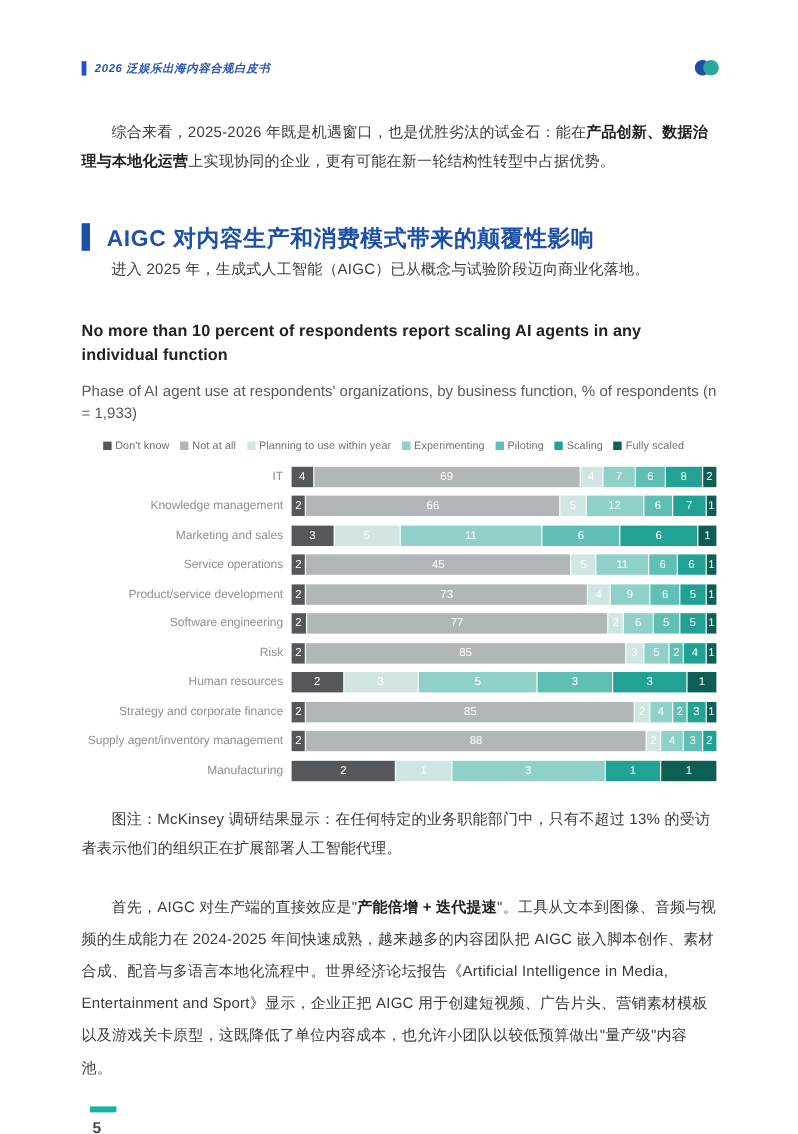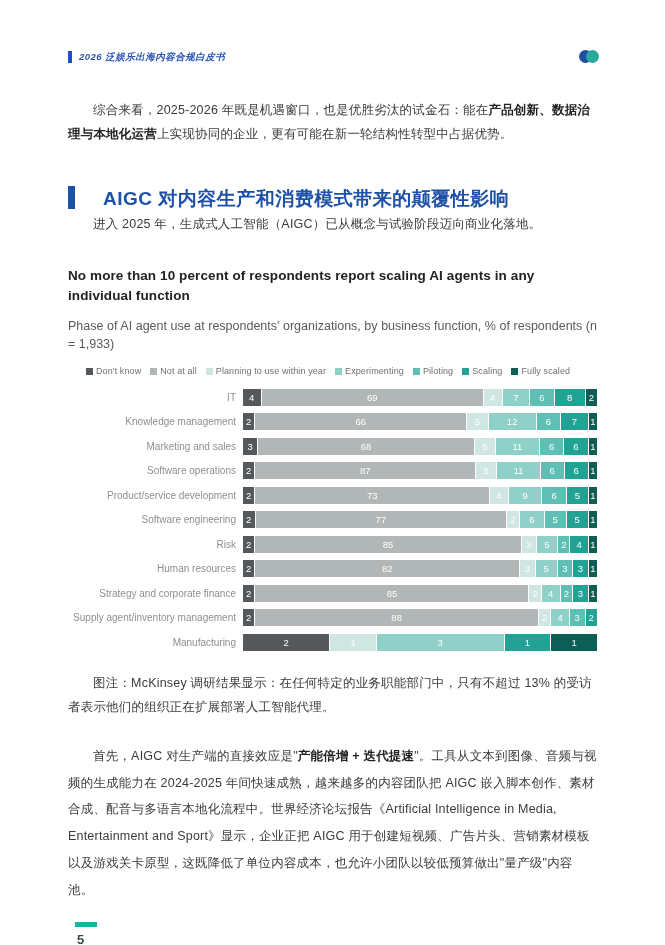--- a/index.html
+++ b/index.html
@@ -19,21 +19,21 @@
   .logo { position:relative; width:24px; height:14px; }
   .logo .c1 { position:absolute; left:0; top:0; width:13px; height:13px; border-radius:50%; background:#1e4fa1; }
   .logo .c2 { position:absolute; left:7px; top:0; width:13px; height:13px; border-radius:50%; background:#2aa89c; }
 
   
   .para { margin:0 68px; width:529px; font-size:12.5px; line-height:1.93; color:#3b3b3b; text-indent:2em; letter-spacing:0.2px; }
   .para b { color:#222; }
   .intro { margin-top:34px; }
 
   
-  .sec { display:flex; gap:28px; margin:40px 68px 0 68px; }
+  .sec { display:flex; gap:14px; margin:40px 68px 0 68px; }
   .sec-bar { width:7px; height:23px; background:#1d51a7; }
   .sec-title { font-size:19px; font-weight:bold; color:#1d51a7; letter-spacing:0.5px; }
   .lead { }
 
   
   .chart { margin:30px 84px 0 68px; width:529px; }
   .chart-title { font-size:13.5px; font-weight:bold; color:#222; line-height:1.45; letter-spacing:0.1px; }
   .chart-sub { margin-top:11px; font-size:12.5px; color:#5a5a5a; line-height:1.5; text-align:justify; }
   .legend { display:flex; flex-wrap:wrap; align-items:center; margin:12px 0 0 18px; column-gap:9px; row-gap:3px; }
   .legend-item { display:flex; align-items:center; gap:3px; }
@@ -165,48 +165,45 @@
               <span class="seg-val">1</span>
             </div>
           </div>
         </div>
         <div class="chart-row">
           <div class="row-label">Marketing and sales</div>
           <div class="row-bar">
             <div class="seg" style="flex-grow: 3; background: rgb(84, 88, 90);">
               <span class="seg-val">3</span>
             </div>
-            <div class="seg" style="flex-grow: 68; background: rgb(177, 182, 182);">
-              <span class="seg-val">68</span>
-            </div>
             <div class="seg" style="flex-grow: 5; background: rgb(207, 230, 226);">
               <span class="seg-val">5</span>
             </div>
             <div class="seg" style="flex-grow: 11; background: rgb(143, 208, 201);">
               <span class="seg-val">11</span>
             </div>
             <div class="seg" style="flex-grow: 6; background: rgb(95, 191, 180);">
               <span class="seg-val">6</span>
             </div>
             <div class="seg" style="flex-grow: 6; background: rgb(33, 162, 149);">
               <span class="seg-val">6</span>
             </div>
             <div class="seg" style="flex-grow: 1; background: rgb(13, 95, 86);">
               <span class="seg-val">1</span>
             </div>
           </div>
         </div>
         <div class="chart-row">
-          <div class="row-label">Software operations</div>
+          <div class="row-label">Service operations</div>
           <div class="row-bar">
             <div class="seg" style="flex-grow: 2; background: rgb(84, 88, 90);">
               <span class="seg-val">2</span>
             </div>
             <div class="seg" style="flex-grow: 71; background: rgb(177, 182, 182);">
-              <span class="seg-val">87</span>
+              <span class="seg-val">45</span>
             </div>
             <div class="seg" style="flex-grow: 5; background: rgb(207, 230, 226);">
               <span class="seg-val">5</span>
             </div>
             <div class="seg" style="flex-grow: 11; background: rgb(143, 208, 201);">
               <span class="seg-val">11</span>
             </div>
             <div class="seg" style="flex-grow: 6; background: rgb(95, 191, 180);">
               <span class="seg-val">6</span>
             </div>
@@ -294,23 +291,20 @@
             <div class="seg" style="flex-grow: 1; background: rgb(13, 95, 86);">
               <span class="seg-val">1</span>
             </div>
           </div>
         </div>
         <div class="chart-row">
           <div class="row-label">Human resources</div>
           <div class="row-bar">
             <div class="seg" style="flex-grow: 2; background: rgb(84, 88, 90);">
               <span class="seg-val">2</span>
-            </div>
-            <div class="seg" style="flex-grow: 82; background: rgb(177, 182, 182);">
-              <span class="seg-val">82</span>
             </div>
             <div class="seg" style="flex-grow: 3; background: rgb(207, 230, 226);">
               <span class="seg-val">3</span>
             </div>
             <div class="seg" style="flex-grow: 5; background: rgb(143, 208, 201);">
               <span class="seg-val">5</span>
             </div>
             <div class="seg" style="flex-grow: 3; background: rgb(95, 191, 180);">
               <span class="seg-val">3</span>
             </div>

